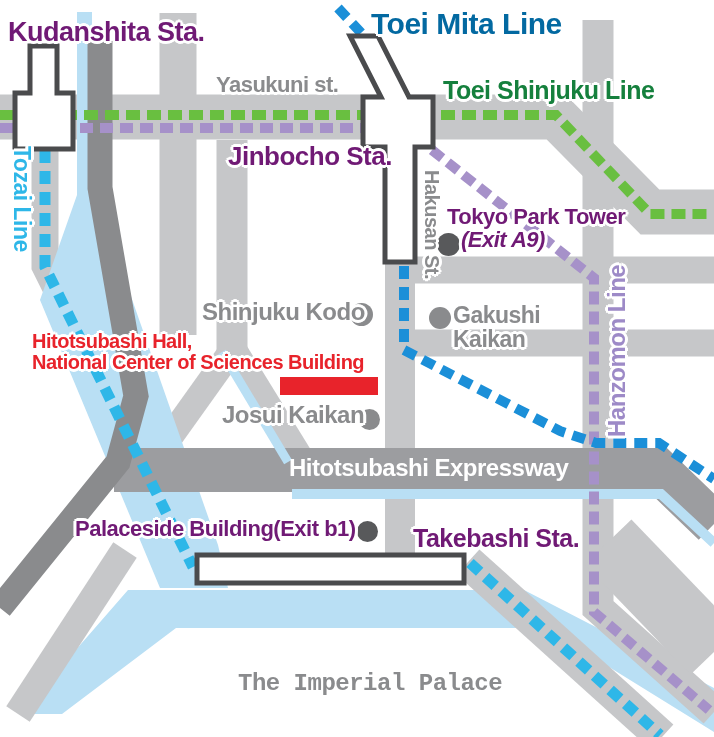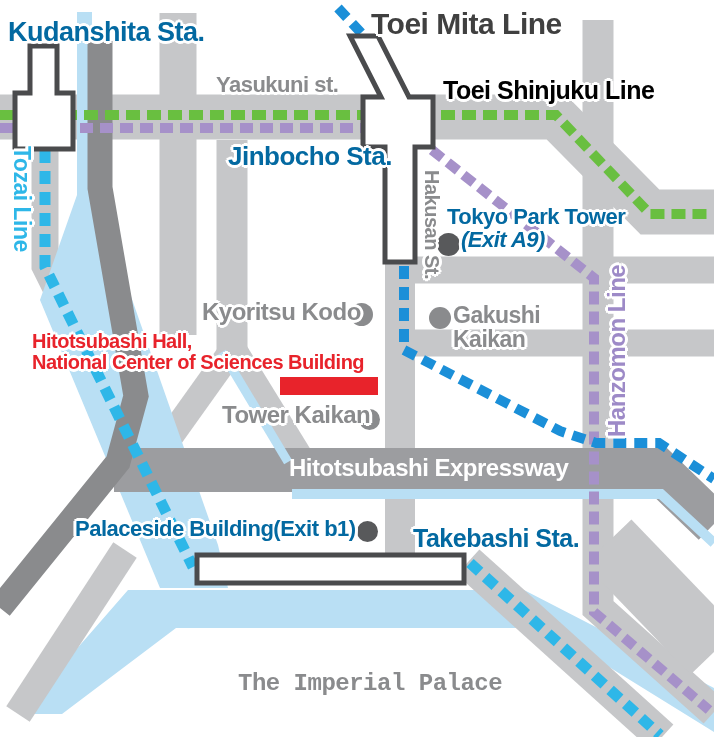--- a/index.html
+++ b/index.html
@@ -1,26 +1,26 @@
 <!DOCTYPE html>
 <html><head>
 <meta charset="utf-8">
 <style>
   html,body{margin:0;padding:0;}
   body{
     width:714px;height:737px;position:relative;overflow:hidden;background:#fff;
     font-family:"Liberation Sans",sans-serif;font-weight:bold;
   }
   #map-canvas{position:absolute;left:0;top:0;width:714px;height:737px;}
-  .lb{position:absolute;white-space:pre-line;color:#0369a1;letter-spacing:-0.5px;line-height:1.05;
+  .lb{position:absolute;white-space:pre-line;color:#701a75;letter-spacing:-0.5px;line-height:1.05;
       text-shadow:-2px -2px 0 #fff,2px -2px 0 #fff,-2px 2px 0 #fff,2px 2px 0 #fff,
                   -3px 0 0 #fff,3px 0 0 #fff,0 -3px 0 #fff,0 3px 0 #fff;}
   .gray{color:#8a8b8d;}
-  .blue{color:#404040;}
-  .green{color:#000000;}
+  .blue{color:#0369a1;}
+  .green{color:#15803d;}
   .cyan{color:#2eb7e8;}
   .purple{color:#9d8ac7;}
   .red{color:#e8232b;}
   .white{color:#ffffff;text-shadow:none;}
   .vert{transform-origin:0 0;}
   .dot{position:absolute;border-radius:50%;}
   .dot-dark{background:#58595b;}
   .dot-gray{background:#8a8b8d;}
 
   
@@ -117,23 +117,23 @@
 
 <div class="lb" id="lb-kudanshita">Kudanshita Sta.</div>
 <div class="lb blue" id="lb-toei-mita">Toei Mita Line</div>
 <div class="lb gray" id="lb-yasukuni">Yasukuni st.</div>
 <div class="lb green" id="lb-toei-shinjuku">Toei Shinjuku Line</div>
 <div class="lb" id="lb-jinbocho">Jinbocho Sta.</div>
 <div class="lb cyan vert" id="lb-tozai">Tozai Line</div>
 <div class="lb gray vert" id="lb-hakusan">Hakusan St.</div>
 <div class="lb" id="lb-tokyo-park-tower">Tokyo Park Tower</div>
 <div class="lb" id="lb-exit-a9">(Exit A9)</div>
-<div class="lb gray" id="lb-kyoritsu">Kyoritsu Kodo</div>
+<div class="lb gray" id="lb-kyoritsu">Shinjuku Kodo</div>
 <div class="lb gray" id="lb-gakushi">Gakushi
 Kaikan</div>
 <div class="lb purple vert" id="lb-hanzomon">Hanzomon Line</div>
 <div class="lb red" id="lb-hitotsubashi">Hitotsubashi Hall,
 National Center of Sciences Building</div>
-<div class="lb gray" id="lb-josui">Tower Kaikan</div>
+<div class="lb gray" id="lb-josui">Josui Kaikan</div>
 <div class="lb white" id="lb-expressway">Hitotsubashi Expressway</div>
 <div class="lb" id="lb-palaceside">Palaceside Building(Exit b1)</div>
 <div class="lb" id="lb-takebashi">Takebashi Sta.</div>
 <div class="lb gray" id="lb-imperial">The Imperial Palace</div>
 
 </body></html>

